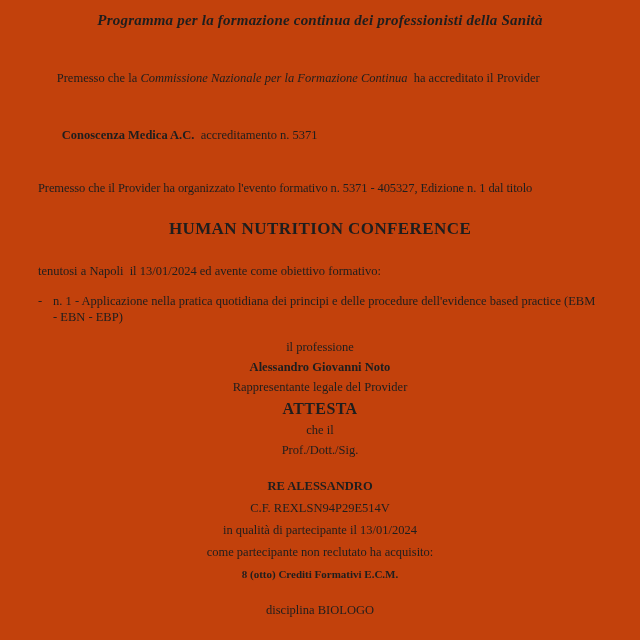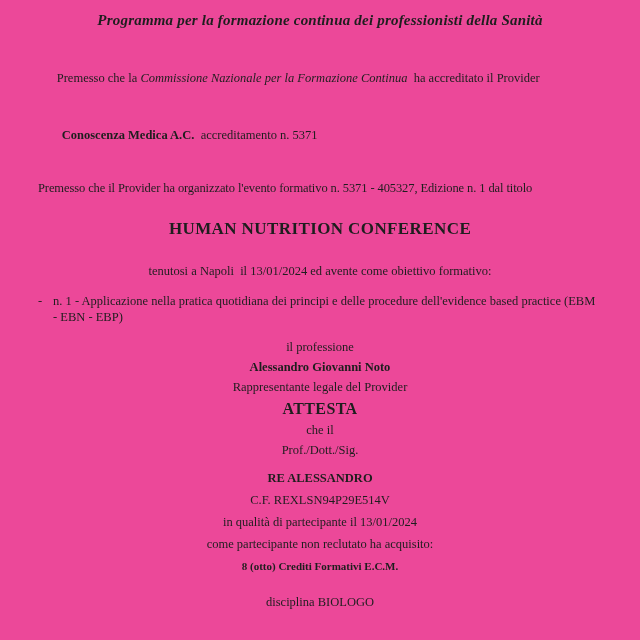--- a/index.html
+++ b/index.html
@@ -15,21 +15,21 @@
     color: #1e1e1e;
     font-size: 12.5px;
     -webkit-font-smoothing: antialiased;
   }
   .page {
     position: relative;
     width: 640px;
     height: 640px;
     padding: 0 38px;
     box-sizing: border-box;
-    background: #ec4899;
+    background: #c2410c;
   }
   .pre { white-space: pre; }
   .prewrap { white-space: pre-wrap; }
 
   .doc-title {
     padding-top: 12px;
     text-align: center;
     font-size: 15px;
     font-weight: bold;
     font-style: italic;
@@ -52,21 +52,21 @@
     margin-top: 21px;
     text-align: center;
     font-size: 17px;
     font-weight: bold;
     letter-spacing: 0.4px;
     line-height: 20px;
     font-family: Liberation Serif, serif;
   }
   .event-details {
     margin-top: 23px;
-    text-align: center;
+    text-align: left;
     line-height: 19px;
   }
   .objective {
     margin-top: 13px;
     display: flex;
     line-height: 15.5px;
   }
   .objective .bullet {
     width: 15px;
     flex: 0 0 15px;
@@ -79,21 +79,21 @@
   .stack-a { margin-top: 12px; text-align: center; }
   .stack-a > div { line-height: 20px; }
   .attesta-line {
     font-size: 16px;
     font-weight: bold;
     line-height: 23px !important;
     letter-spacing: 0.4px;
   }
   .rep-name { font-weight: bold; }
 
-  .stack-b { margin-top: 7px; text-align: center; }
+  .stack-b { margin-top: 15px; text-align: center; }
   .stack-b > div { line-height: 22px; }
   .participant-name { font-weight: bold; }
   .credits-line { font-weight: bold; font-size: 11px; }
 
   .stack-c { margin-top: 16px; text-align: center; }
   .stack-c > div { line-height: 19.5px; }
 </style>
 </head>
 <body>
 

